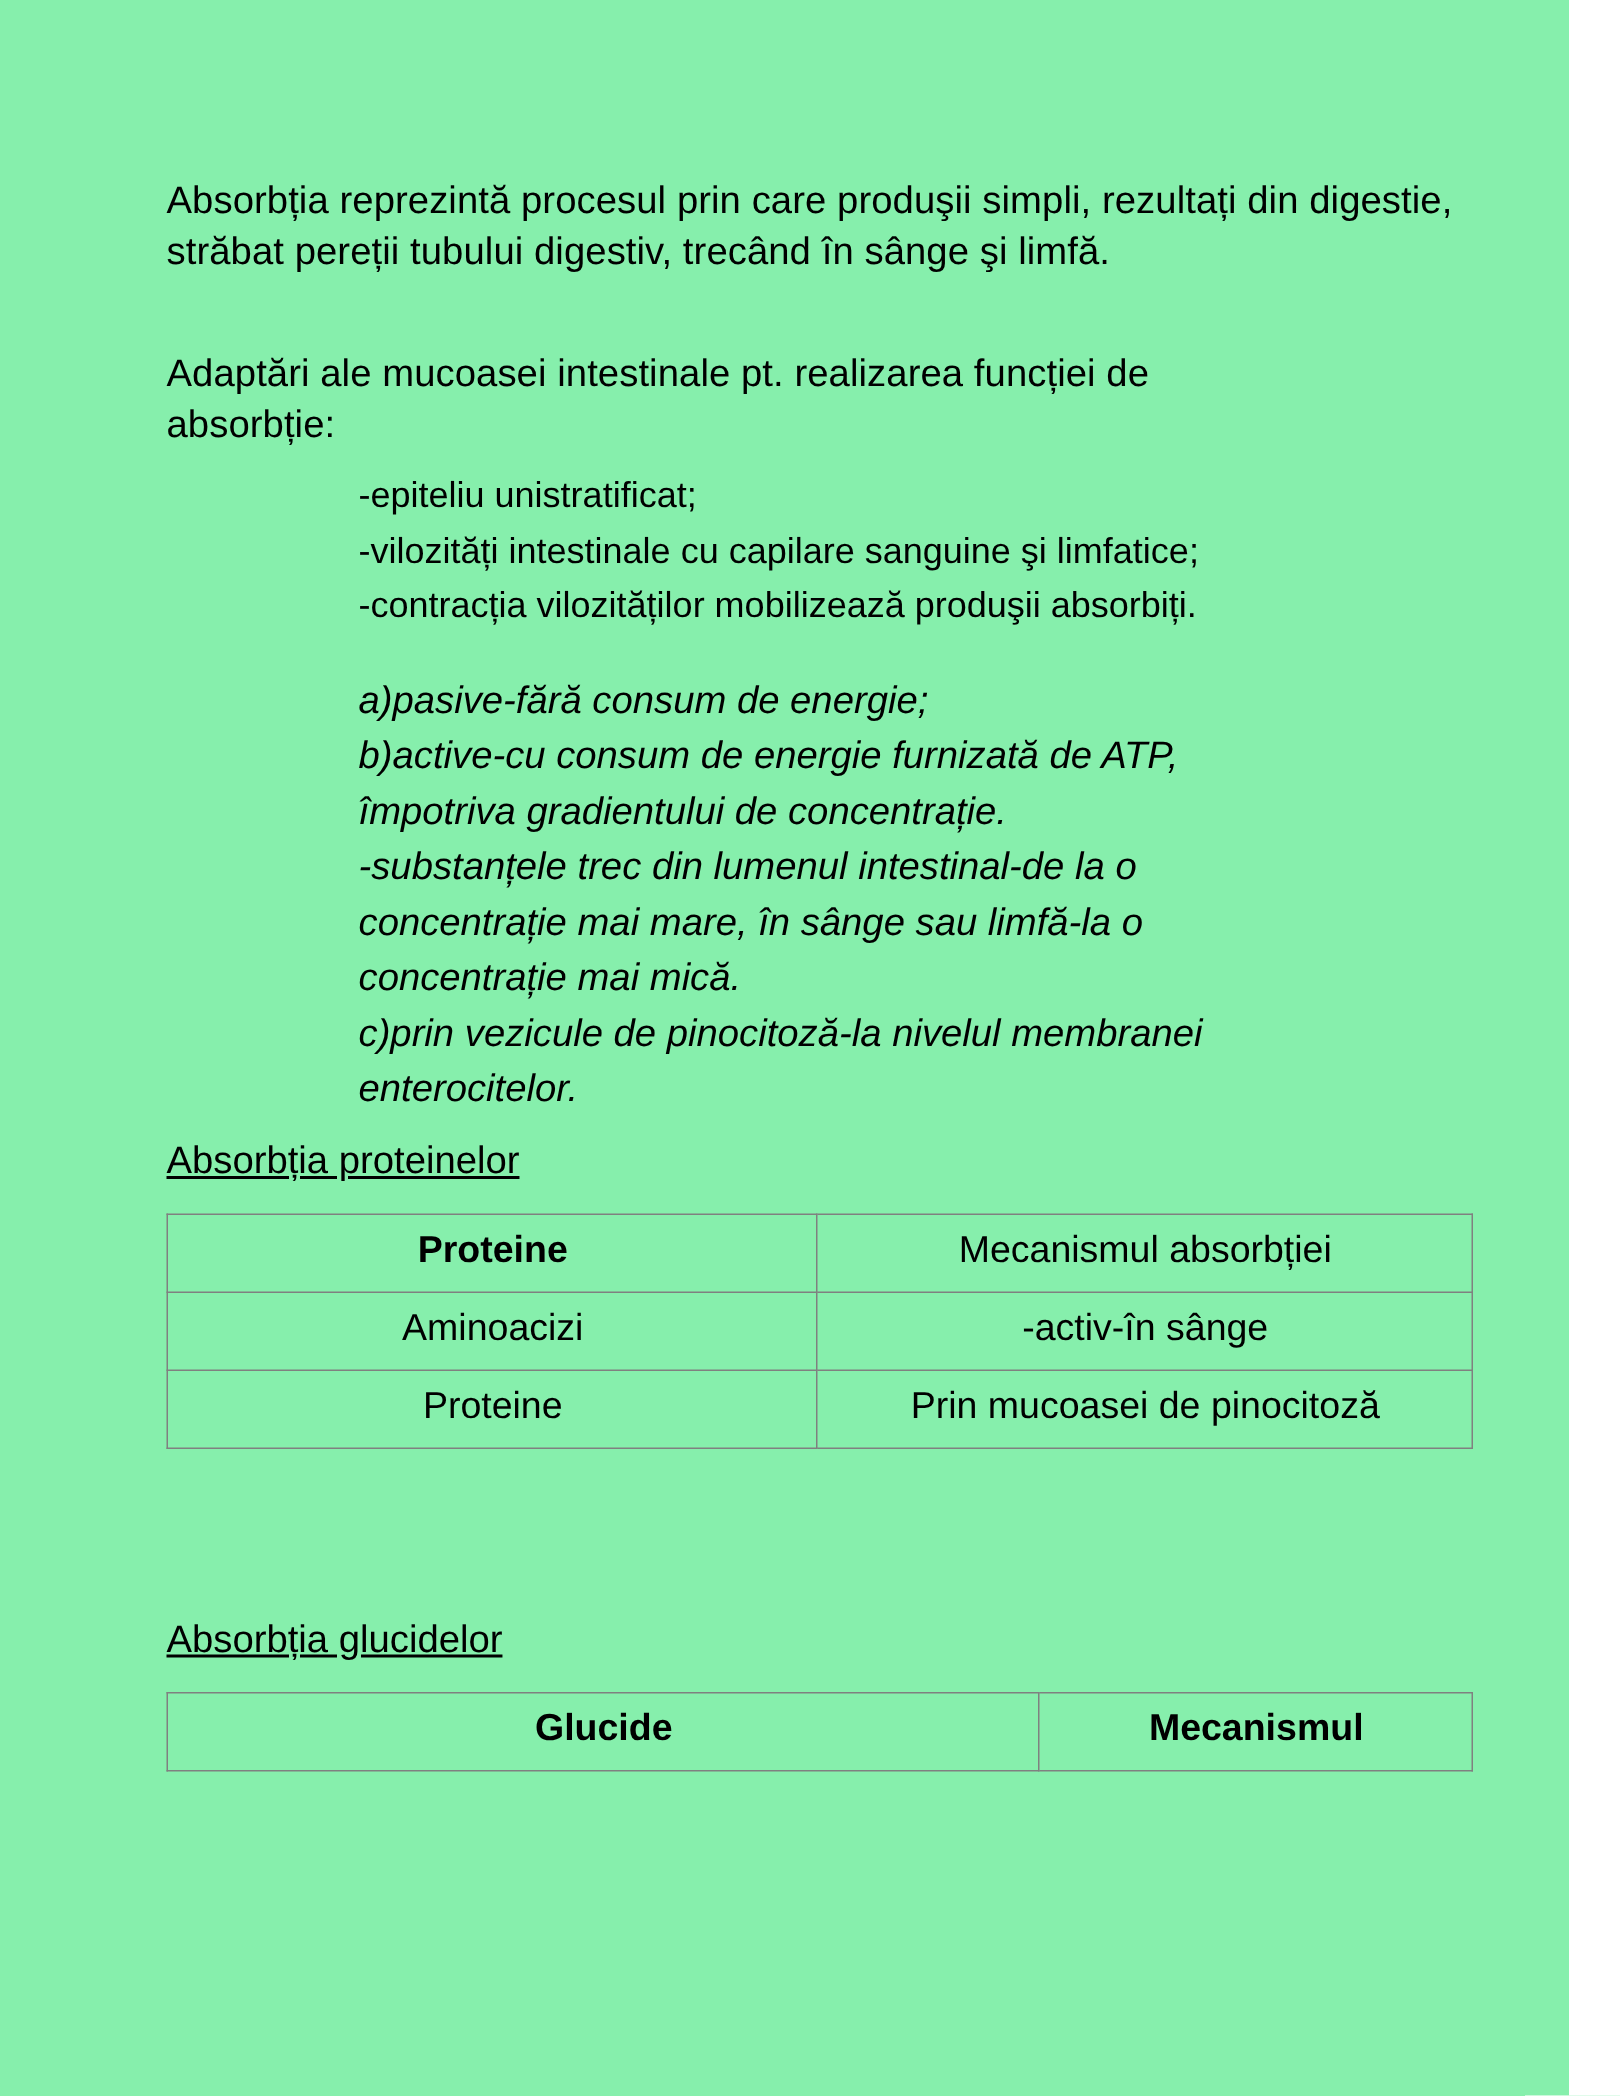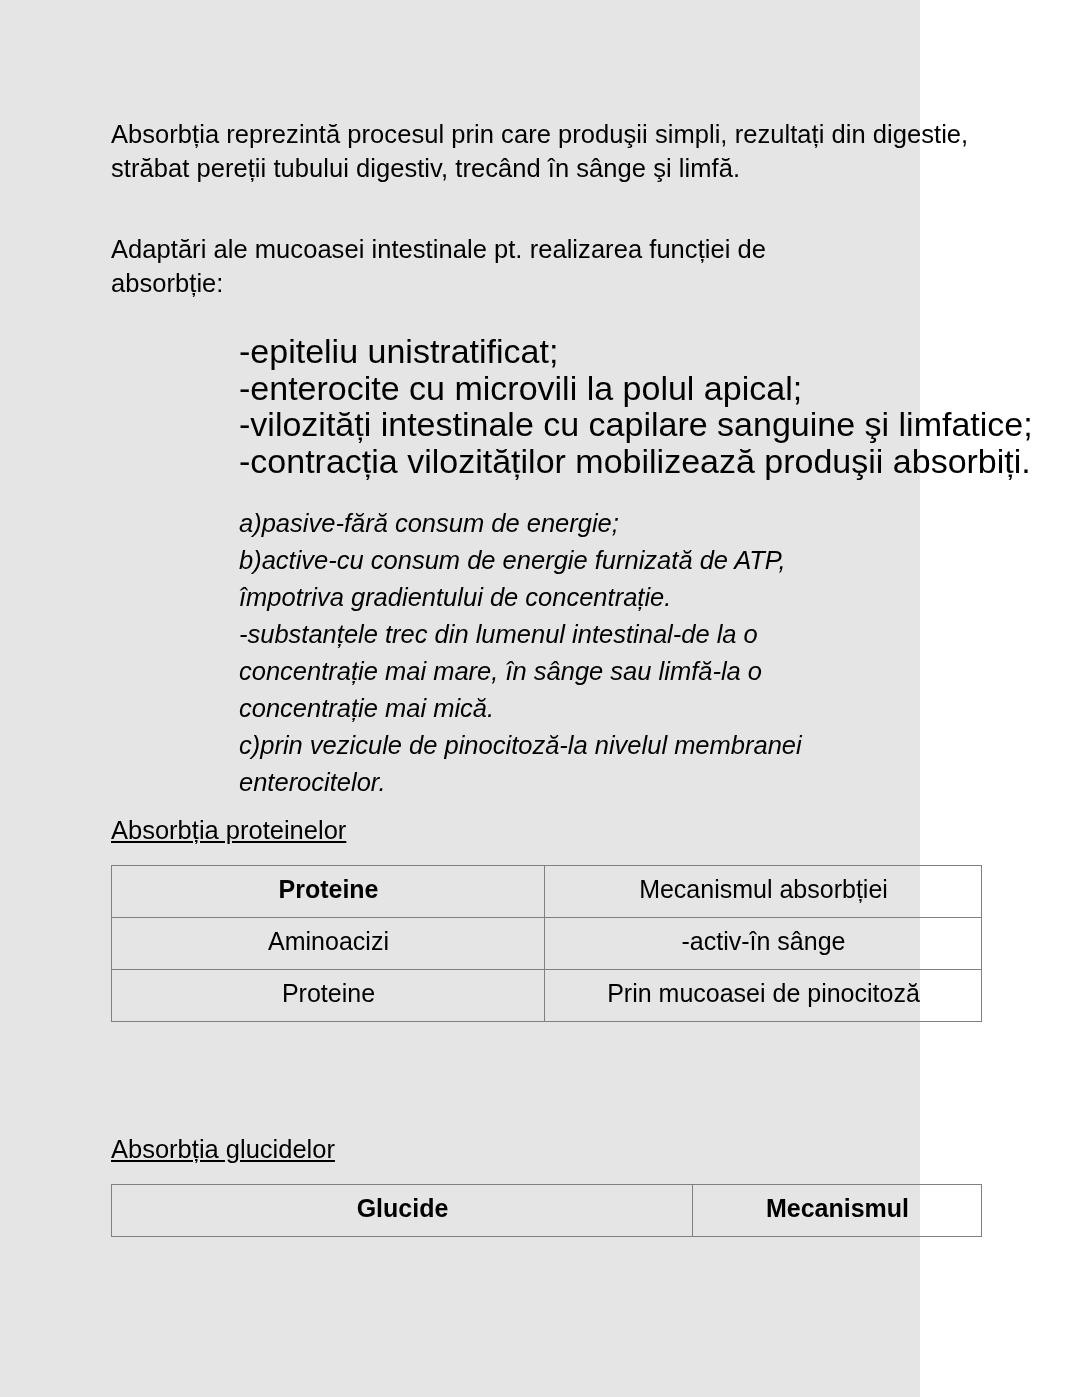--- a/index.html
+++ b/index.html
@@ -12,23 +12,23 @@
     height: 1397px;
     position: relative;
     font-family: "Liberation Sans", sans-serif;
     color: #000000;
     overflow: hidden;
   }
   .page {
     position: absolute;
     left: 0;
     top: 0;
-    width: 920px;
+    width: 1046px;
     height: 1397px;
-    background: #e5e5e5;
+    background: #86efac;
   }
   .content {
     position: absolute;
     left: 111px;
     top: 118px;
     width: 880px;
   }
   .para {
     font-size: 25.5px;
     line-height: 33.5px;
@@ -36,23 +36,22 @@
     letter-spacing: 0.05px;
   }
   .para-intro {
     width: 862px;
   }
   .gap-lg { height: 48px; }
   .gap-sm { height: 13px; }
 
   .indent-block {
     margin-left: 128px;
-    font-size: 34px;
+    font-size: 24px;
     line-height: 36.5px;
-    margin-top: 20px;
   }
   .indent-block .line {
     white-space: nowrap;
   }
   .mech-block {
     margin-left: 128px;
     font-size: 25.5px;
     line-height: 37px;
     width: 600px;
   }
@@ -106,21 +105,20 @@
     <p class="para para-intro">Absorbția reprezintă procesul prin care produşii simpli, rezultați din digestie, străbat pereții tubului digestiv, trecând în sânge şi limfă.</p>
 
     <div class="gap-lg"></div>
 
     <p class="para" style="width:740px;">Adaptări ale mucoasei intestinale pt. realizarea funcției de absorbție:</p>
 
     <div class="gap-sm"></div>
 
     <div class="indent-block">
       <div class="line">-epiteliu unistratificat;</div>
-      <div class="line">-enterocite cu microvili la polul apical;</div>
       <div class="line">-vilozități intestinale cu capilare sanguine şi limfatice;</div>
       <div class="line">-contracția vilozităților mobilizează produşii absorbiți.</div>
     </div>
 
     <div class="gap-sm"></div>
 
 
     <div class="gap-sm"></div>
 
     <div class="mech-block">

